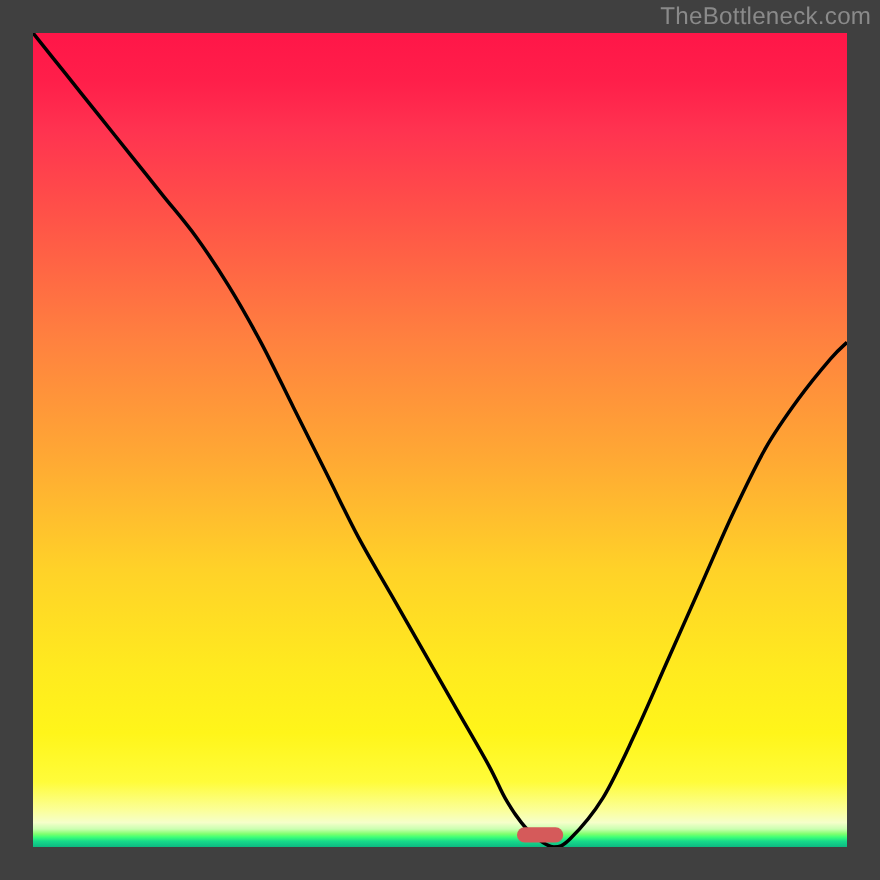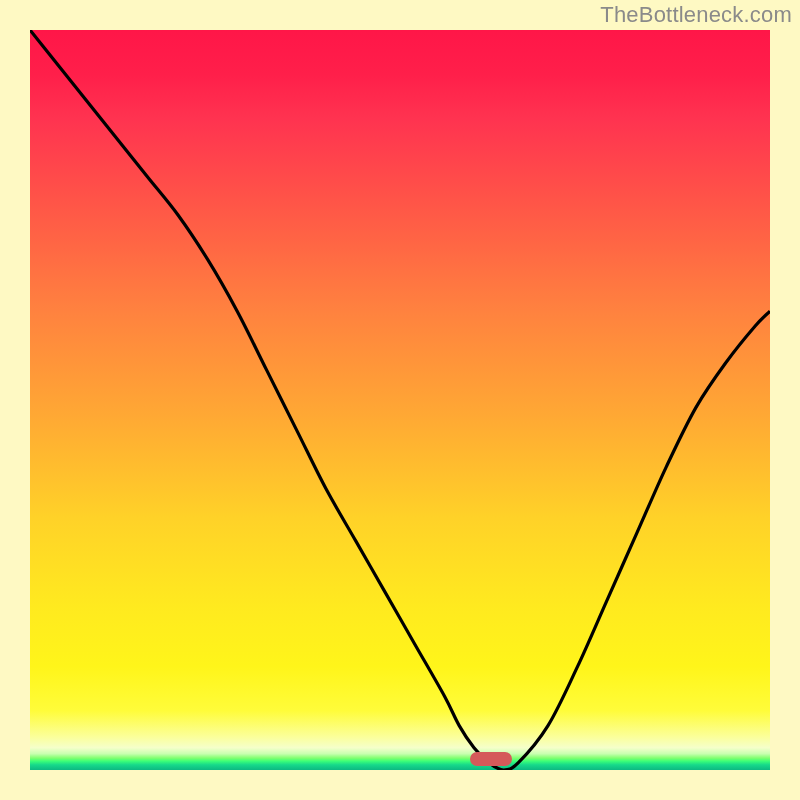--- a/index.html
+++ b/index.html
@@ -8,21 +8,21 @@
     width: 800px;
     height: 800px;
     background: #000;
     overflow: hidden;
     font-family: Arial, Helvetica, sans-serif;
   }
   .frame {
     position: relative;
     width: 800px;
     height: 800px;
-    background: #fef9c3;
+    background: #404040;
   }
   .watermark {
     position: absolute;
     top: 2px;
     right: 8px;
     color: #8a8a8a;
     font-size: 22px;
     font-weight: 500;
     letter-spacing: 0.2px;
     z-index: 10;

